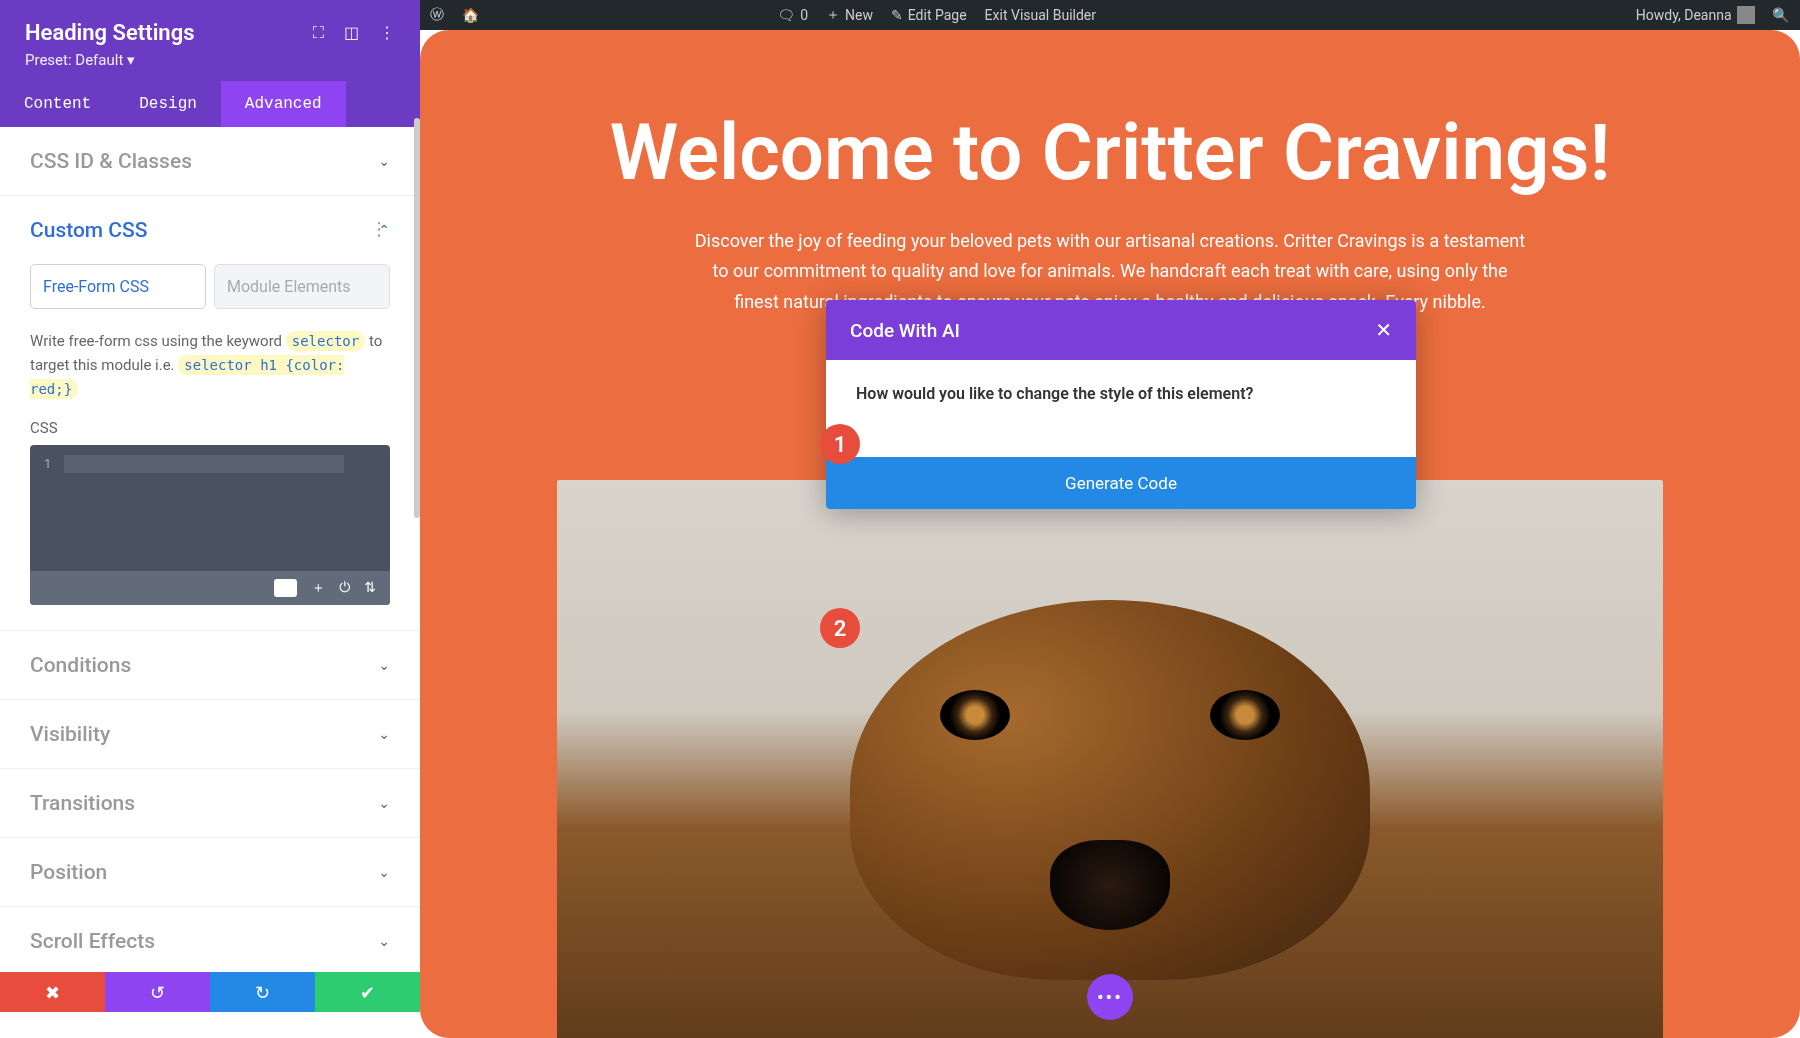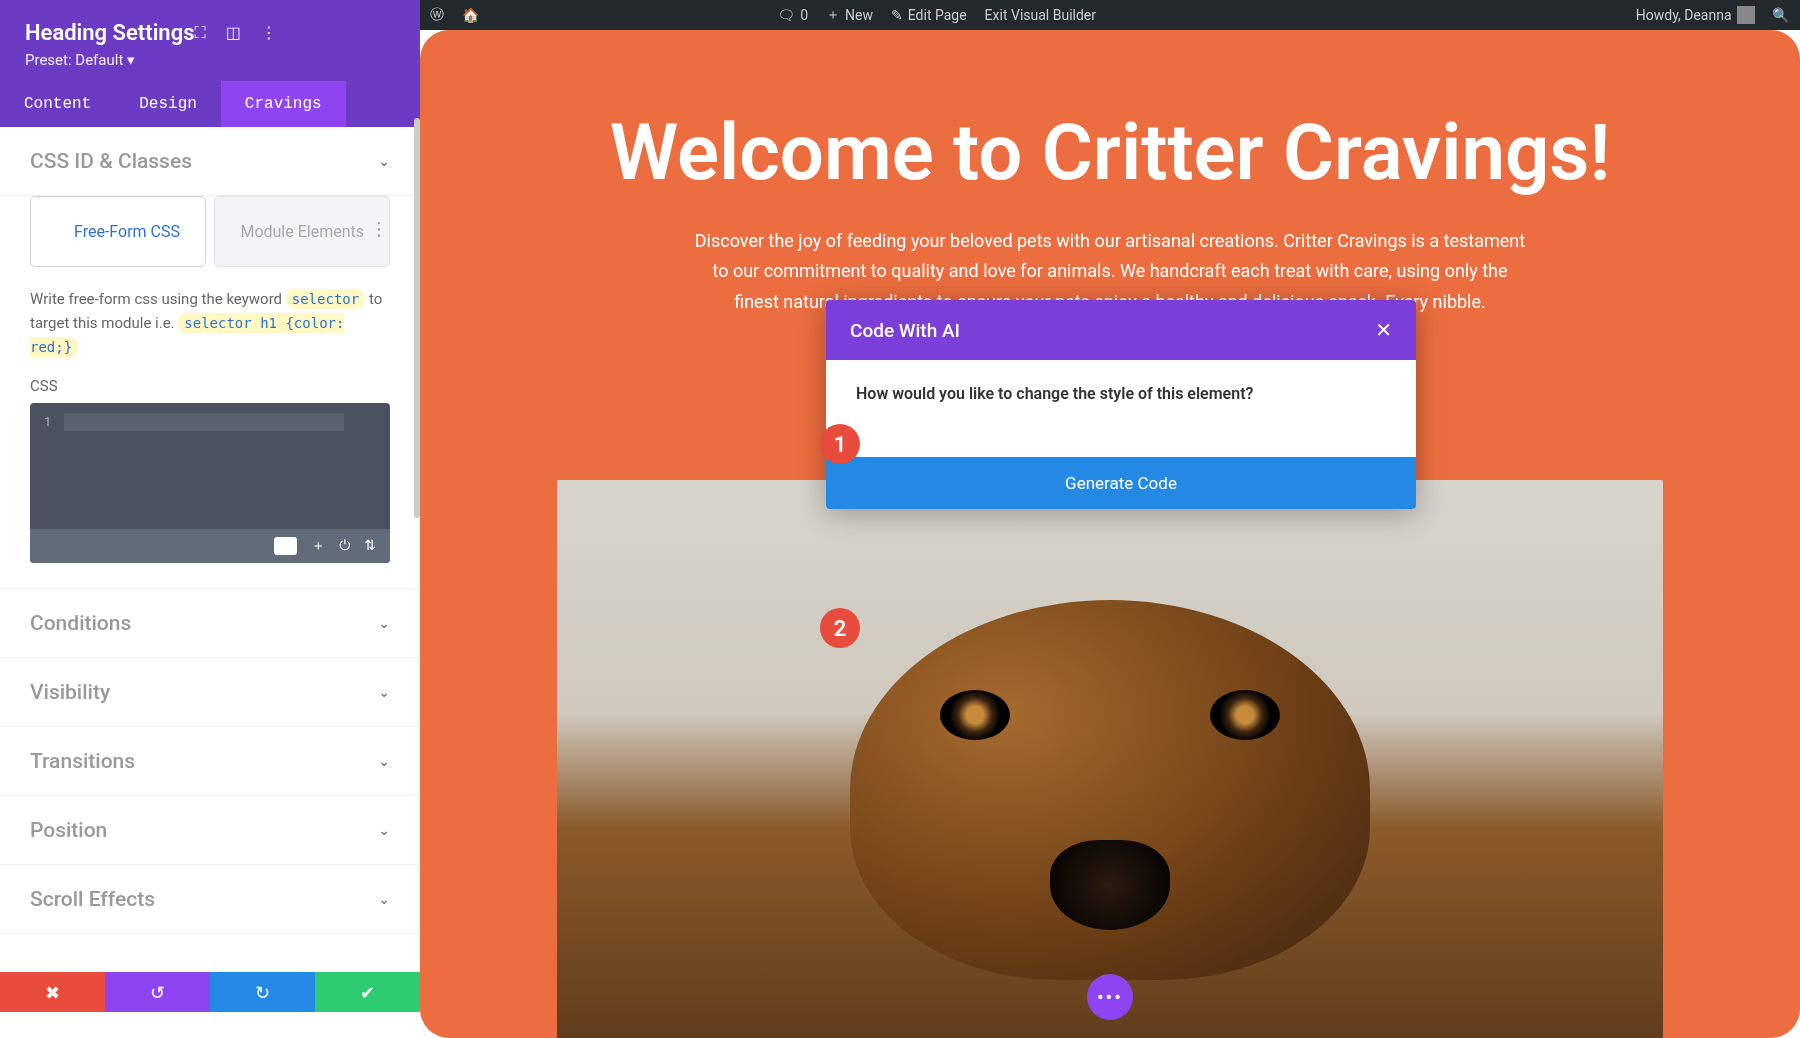--- a/index.html
+++ b/index.html
@@ -1,41 +1,41 @@
 <!DOCTYPE html>
 <html><head>
 <meta charset="utf-8">
 <style>
 * { margin: 0; padding: 0; box-sizing: border-box; font-family: -apple-system, BlinkMacSystemFont, "Segoe UI", Roboto, sans-serif; }
 body { width: 1800px; height: 1038px; overflow: hidden; position: relative; transform-origin: top left; }
 
 
 .sidebar { position: absolute; left: 0; top: 0; width: 420px; height: 1012px; background: #fff; display: flex; flex-direction: column; }
 .sidebar-header { background: #6b3bc4; padding: 20px 25px 12px; color: #fff; }
-.sidebar-title-row { display: flex; align-items: center; }
+.sidebar-title-row { display: flex; align-items: center; justify-content: space-between; }
 .sidebar-title { font-size: 22px; font-weight: 600; }
 .sidebar-icons { display: flex; gap: 20px; }
 .sidebar-icons span { cursor: pointer; font-size: 16px; opacity: 0.9; }
 .preset { font-size: 15px; margin-top: 6px; opacity: 0.9; }
 
 .tabs { display: flex; background: #6b3bc4; }
 .tab { padding: 14px 24px; color: #fff; font-size: 16px; cursor: pointer; font-family: Liberation Mono, monospace; }
 .tab.active { background: #8e44f0; }
 
 .sections { flex: 1; overflow-y: auto; }
 .section { border-bottom: 1px solid #eee; }
 .section-header { display: flex; justify-content: space-between; align-items: center; padding: 22px 30px; cursor: pointer; }
 .section-title { font-size: 21px; color: #999; font-weight: 500; }
 .section-title.active { color: #2e6fd6; }
 .chevron { color: #666; font-size: 14px; }
 .section.open .section-body { display: block; }
 .section-body { padding: 0 30px 25px; }
 
 .pill-tabs { display: flex; gap: 8px; margin-bottom: 20px; }
-.pill { flex: 1; padding: 25px; text-align: right; border-radius: 5px; font-size: 16px; border: 1px solid #e0e0e0; cursor: pointer; }
+.pill { flex: 1; padding: 12px; text-align: left; border-radius: 5px; font-size: 16px; border: 1px solid #e0e0e0; cursor: pointer; }
 .pill.active { color: #2e6fd6; background: #fff; border-color: #d0d0d0; }
 .pill.inactive { background: #f2f4f7; color: #aaa; }
 
 .help-text { font-size: 15px; color: #666; line-height: 1.6; margin-bottom: 18px; }
 code.kw { background: #fef9c3; color: #2e6fd6; padding: 2px 6px; border-radius: 9px; font-family: monospace; font-size: 14px; }
 
 .css-label { font-size: 15px; color: #666; margin-bottom: 8px; }
 .code-editor { background: #4a5260; border-radius: 4px; height: 160px; position: relative; }
 .code-line { padding: 10px 14px; color: #aaa; font-family: monospace; font-size: 13px; }
 .code-line .ln { display: inline-block; width: 20px; }
@@ -102,32 +102,36 @@
         <span>◫</span>
         <span>⋮</span>
       </div>
     </div>
     <div class="preset">Preset: Default ▾</div>
   </div>
 
   <div class="tabs">
     <div class="tab">Content</div>
     <div class="tab">Design</div>
-    <div class="tab active">Cravings</div>
+    <div class="tab active">Advanced</div>
   </div>
 
   <div class="sections">
     <div class="section">
       <div class="section-header">
         <div class="section-title">CSS ID &amp; Classes</div>
         <span class="chevron">⌄</span>
       </div>
     </div>
 
     <div class="section open custom-css-wrap">
+      <div class="section-header">
+        <div class="section-title active">Custom CSS</div>
+        <span class="chevron" style="color:#2e6fd6">⌃</span>
+      </div>
       <span class="section-dots">⋮</span>
       <div class="section-body">
         <div class="pill-tabs">
           <div class="pill active">Free-Form CSS</div>
           <div class="pill inactive">Module Elements</div>
         </div>
         <div class="help-text">
           <span>Write free-form css using the keyword </span><code class="kw">selector</code><span> to target this module i.e. </span><code class="kw">selector h1 {color: red;}</code>
         </div>
         <div class="css-label">CSS</div>

